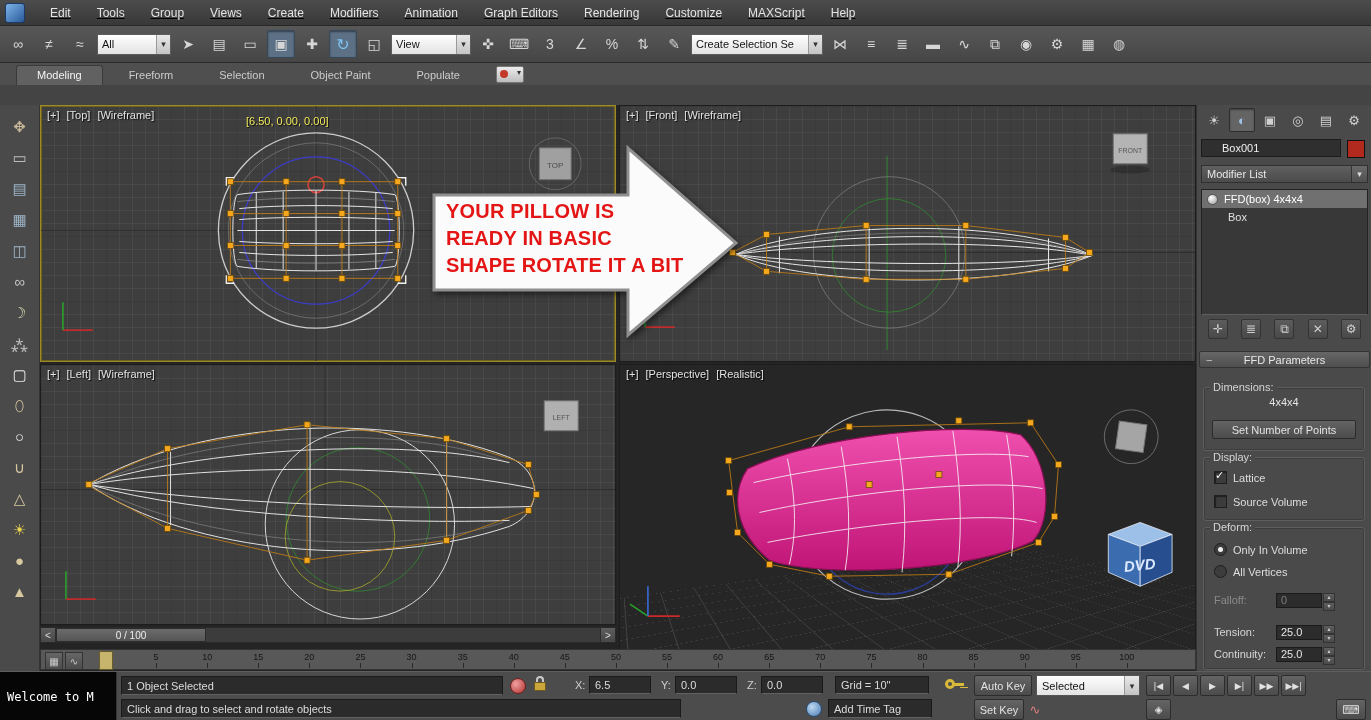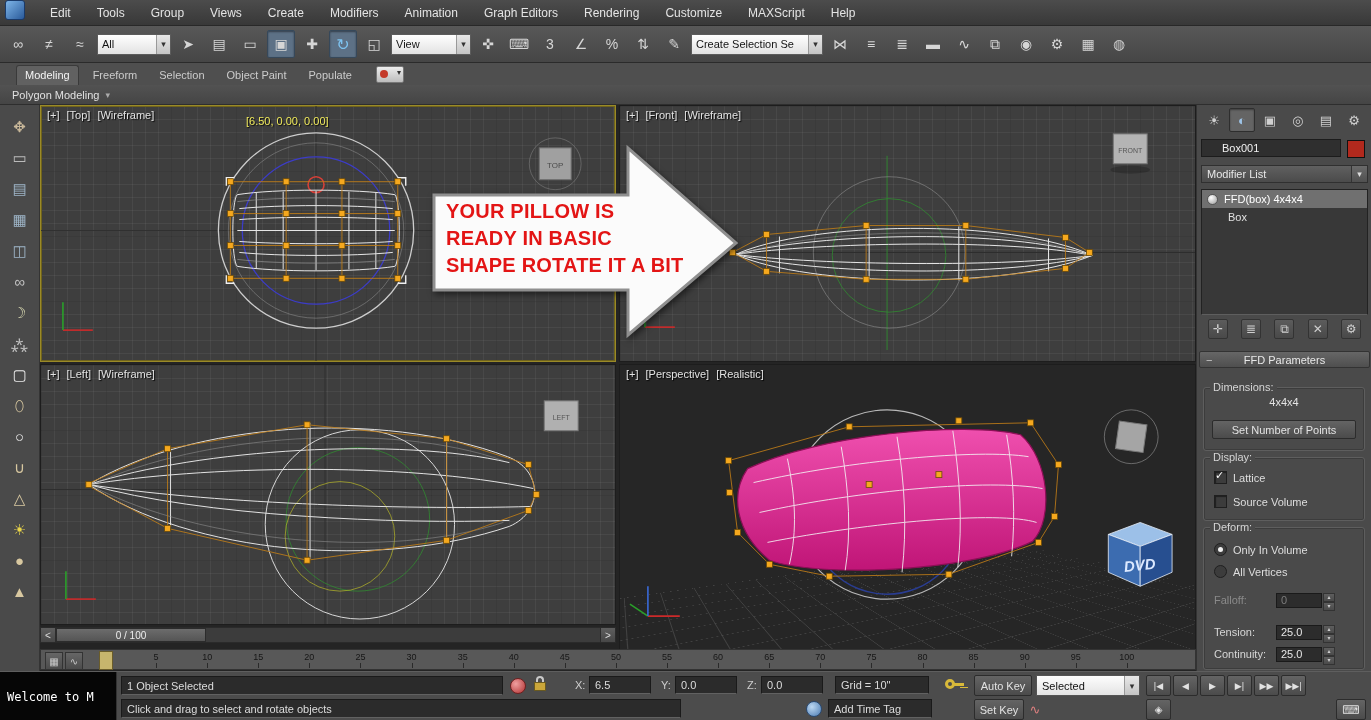--- a/index.html
+++ b/index.html
@@ -1,30 +1,30 @@
 <!DOCTYPE html>
 <html><head>
 <meta charset="utf-8">
 <style>
   body{margin:0;background:#1c1c1c;}
   #app{position:relative;width:1371px;height:720px;background:#444;font-family:"Liberation Sans",sans-serif;overflow:hidden;}
   
-  .menubar{position:absolute;left:0;top:0;width:100%;height:26px;background:linear-gradient(#4c4c4c,#383838);display:flex;border-bottom:1px solid #282828;box-sizing:border-box;z-index:40;}
+  .menubar{position:absolute;left:0;top:0;width:100%;height:26px;background:linear-gradient(#4c4c4c,#383838);display:flex;align-items:center;border-bottom:1px solid #282828;box-sizing:border-box;z-index:40;text-decoration:underline;}
   .appicon{width:18px;height:18px;margin:0 12px 0 5px;border-radius:3px;background:linear-gradient(135deg,#7db4e8,#2a5a9a);border:1px solid #1a3a6a;flex:none;}
   .menuitems{display:flex;height:100%;}
   .menu-item{padding:0 13px;display:flex;align-items:center;font-size:12px;color:#e4e4e4;}
   
   .toolbar{position:absolute;left:0;top:26px;width:100%;height:37px;background:linear-gradient(#585858,#464646);border-bottom:1px solid #2b2b2b;display:flex;align-items:center;gap:3px;padding-left:4px;box-sizing:border-box;z-index:40;}
   .tbi{width:26px;height:26px;display:flex;align-items:center;justify-content:center;font-size:14px;color:#d6d6d6;border:1px solid transparent;border-radius:2px;flex:none;}
   .tbi.pressed{background:#5d7186;border-color:#36485a;box-shadow:inset 0 1px 2px rgba(0,0,0,.45);}
   .tbdd{height:19px;background:linear-gradient(#ffffff,#e2e2e2);border:1px solid #5c5c5c;color:#141414;font-size:11px;display:flex;align-items:center;padding:0 16px 0 4px;position:relative;flex:none;white-space:nowrap;overflow:hidden;}
   .tbdd::after{content:"▾";position:absolute;right:0;top:0;bottom:0;width:13px;background:linear-gradient(#e8e8e8,#c4c4c4);border-left:1px solid #999;color:#333;font-size:9px;display:flex;align-items:center;justify-content:center;}
   
   .ribbonrow{position:absolute;left:0;top:63px;width:100%;height:22px;background:#4f4f4f;display:flex;align-items:flex-end;padding-left:16px;box-sizing:border-box;gap:6px;z-index:40;}
-  .rtab{padding:3px 8px 4px;font-size:11px;color:#cccccc;border-radius:3px 3px 0 0;}
+  .rtab{padding:3px 20px 4px;font-size:11px;color:#cccccc;border-radius:3px 3px 0 0;}
   .rtab.on{background:#616161;color:#f4f4f4;border:1px solid #3a3a3a;border-bottom:none;}
   .ribbon-extra{width:26px;height:15px;background:linear-gradient(#ececec,#bdbdbd);border:1px solid #777;border-radius:2px;margin-left:10px;position:relative;align-self:center;flex:none;}
   .ribbon-extra::before{content:"";position:absolute;left:3px;top:3px;width:8px;height:8px;border-radius:50%;background:#c43a2a;}
   .ribbon-extra::after{content:"▾";position:absolute;right:2px;top:1px;font-size:8px;color:#333;}
   .polystrip{position:absolute;left:0;top:85px;width:100%;height:20px;background:linear-gradient(#525252,#454545);border-bottom:1px solid #2e2e2e;display:flex;align-items:center;font-size:11px;color:#e0e0e0;padding-left:12px;box-sizing:border-box;z-index:40;}
   .polystrip::after{content:"▾";margin-left:6px;color:#aaa;font-size:9px;}
   
   .lefttools{position:absolute;left:0;top:105px;width:40px;height:566px;background:#4a4a4a;border-right:1px solid #343434;display:flex;flex-direction:column;align-items:center;padding-top:10px;gap:8px;box-sizing:border-box;z-index:30;}
   .lti{width:26px;height:23px;display:flex;align-items:center;justify-content:center;font-size:15px;color:#c8c8c8;}
   
@@ -174,23 +174,20 @@
     <span style="display:flex;gap:6px;align-items:flex-end;">
 
     <div class="rtab on">Modeling</div>
         <div class="rtab">Freeform</div>
         <div class="rtab">Selection</div>
         <div class="rtab">Object Paint</div>
         <div class="rtab">Populate</div>
       </span>
     <div class="ribbon-extra"></div>
   </div>
-  <div class="polystrip">
-    <span>Polygon Modeling</span>
-  </div>
 
   <div class="lefttools">
 
   <div class="lti" style=";color:#c9b89a">✥</div>
       <div class="lti" style=";color:#bbbbbb">▭</div>
       <div class="lti" style=";color:#9fb6c9">▤</div>
       <div class="lti" style=";color:#9fb6c9">▦</div>
       <div class="lti" style=";color:#9fb6c9">◫</div>
       <div class="lti" style=";color:#c0c0c0">∞</div>
       <div class="lti" style=";color:#d8d8b0">☽</div>

